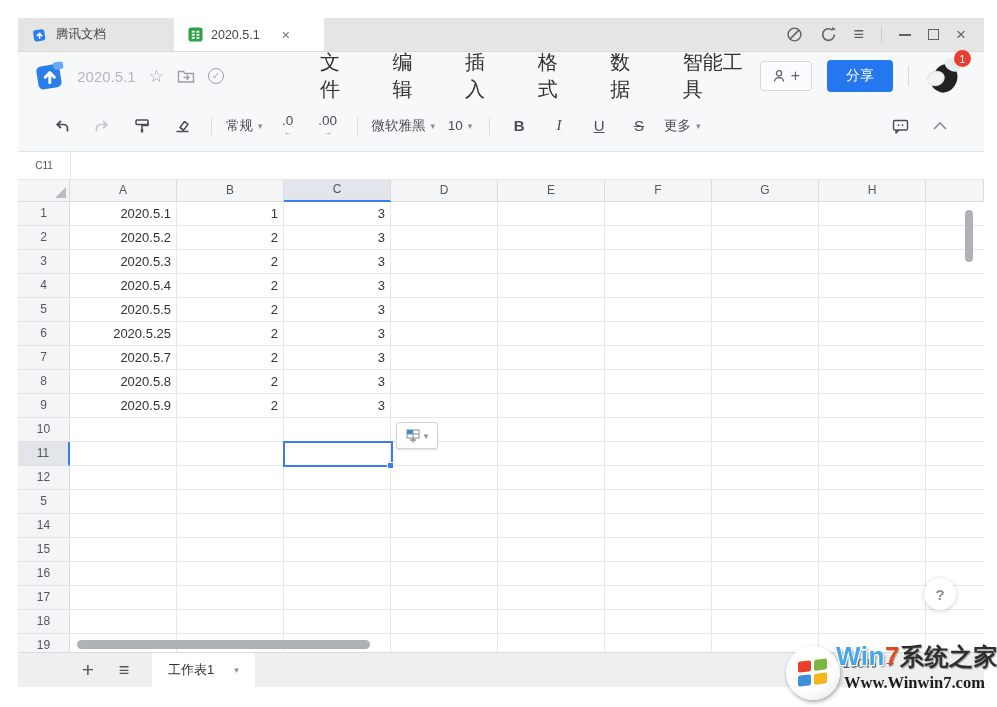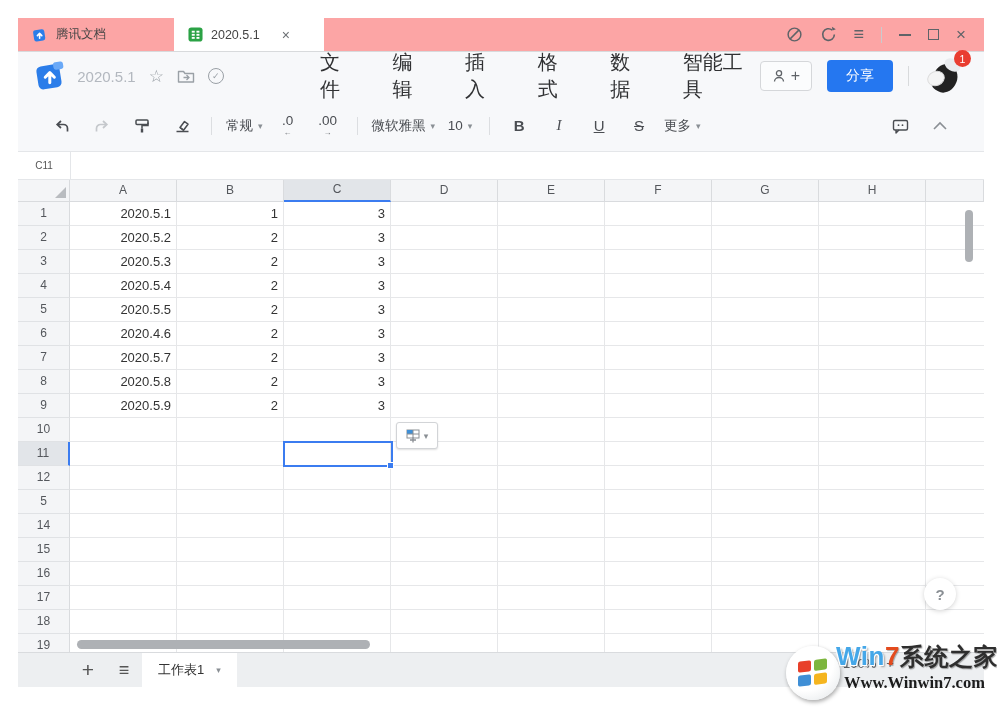--- a/index.html
+++ b/index.html
@@ -1,21 +1,21 @@
 <!DOCTYPE html>
 <html><head>
 <meta charset="utf-8">
 <style>
   * { margin:0; padding:0; box-sizing:border-box; }
   html,body { width:997px; height:707px; background:#fff; overflow:hidden;
     font-family:"Liberation Sans","DejaVu Sans",sans-serif; }
   .window { position:absolute; left:18px; top:18px; width:966px; height:669px; background:#fff; }
 
   
-  .tabbar { height:34px; background:#fca5a5; border-bottom:1px solid #d8dadc; display:flex; align-items:stretch; }
+  .tabbar { height:34px; background:#e5e5e5; border-bottom:1px solid #d8dadc; display:flex; align-items:stretch; }
   .tab { display:flex; align-items:center; gap:8px; padding:0 14px; font-size:12.5px; color:#454545; }
   .tab.home { width:150px; }
   .tab.doc { background:#fff; min-width:150px; margin-left:6px; }
   .tab-close { color:#6b6f73; font-size:14px; margin-left:14px; cursor:default; }
   .winctrls { margin-left:auto; display:flex; align-items:center; gap:17px; padding-right:18px; color:#5f6368; }
   .winctrls svg { display:block; }
   .ctrl-sep { width:1px; height:16px; background:#c9cbce; }
   .ctrl-min { width:12px; border-top:2px solid #5f6368; }
   .ctrl-max { width:11px; height:11px; border:1.6px solid #5f6368; }
   .ctrl-close { font-size:17px; line-height:1; }
@@ -81,21 +81,21 @@
   .pastebtn .caret { margin-left:0; }
   .vscroll { position:absolute; right:11px; top:8px; width:8px; height:52px; background:#aeb1b5; border-radius:4px; }
   .hscroll { position:absolute; left:59px; top:438px; width:293px; height:9px; background:#aeb1b5; border-radius:5px; }
   .helpfab { position:absolute; left:906px; top:376px; width:32px; height:32px; border-radius:50%; background:#fff; box-shadow:0 1px 5px rgba(0,0,0,.18); color:#8a8f94; font-size:15px; font-weight:bold; display:flex; align-items:center; justify-content:center; }
 
   
   .sheetbar { height:35px; background:#edeff1; border-top:1px solid #d9dbde; display:flex; align-items:stretch; padding-left:52px; }
   .sbtn { width:36px; display:flex; align-items:center; justify-content:center; color:#555; }
   .sbtn.add { font-size:21px; }
   .sbtn.list { font-size:18px; }
-  .sheettab { background:#fff; display:flex; align-items:center; justify-content:center; gap:7px; font-size:13px; color:#333; padding:0 16px; }
+  .sheettab { background:#fff; display:flex; align-items:center; justify-content:center; gap:15px; font-size:13px; color:#333; padding:0 16px; margin-left:10px; }
 
   
   .zoomctrl { position:absolute; left:843px; top:656px; color:#5f6368; font-size:13px; display:flex; align-items:center; gap:10px; z-index:1; }
   .watermark { position:absolute; left:786px; top:640px; width:208px; height:66px; z-index:2; pointer-events:none; }
   .wmlogo { position:absolute; left:0; top:6px; width:54px; height:54px; border-radius:50%; background:radial-gradient(circle at 35% 30%, #ffffff 55%, #dfe3e6); box-shadow:1px 2px 4px rgba(0,0,0,.35); display:flex; align-items:center; justify-content:center; }
   .panes { width:30px; height:26px; display:grid; grid-template-columns:13px 13px; grid-template-rows:11px 11px; gap:2.5px; transform:skewY(-7deg); }
   .pane { border-radius:2px; }
   .p1 { background:#e8402a; } .p2 { background:#7db63e; } .p3 { background:#3f8fd6; } .p4 { background:#f5b51f; }
   .wmline1 { position:absolute; left:50px; top:1px; font-weight:bold; font-size:26px; white-space:nowrap; letter-spacing:0.5px; }
   .wm-win { color:#45a7e8; text-shadow:1px 1px 0 #fff,-1px 1px 0 #fff,2px 2px 2px rgba(0,0,0,.35); }
@@ -342,21 +342,21 @@
           <div class="cell">3</div>
           <div class="cell"></div>
           <div class="cell"></div>
           <div class="cell"></div>
           <div class="cell"></div>
           <div class="cell"></div>
           <div class="cell fill"></div>
         </div>
         <div class="grow">
           <div class="rowh">6</div>
-          <div class="cell">2020.4.6</div>
+          <div class="cell">2020.5.25</div>
           <div class="cell">2</div>
           <div class="cell">3</div>
           <div class="cell"></div>
           <div class="cell"></div>
           <div class="cell"></div>
           <div class="cell"></div>
           <div class="cell"></div>
           <div class="cell fill"></div>
         </div>
         <div class="grow">

